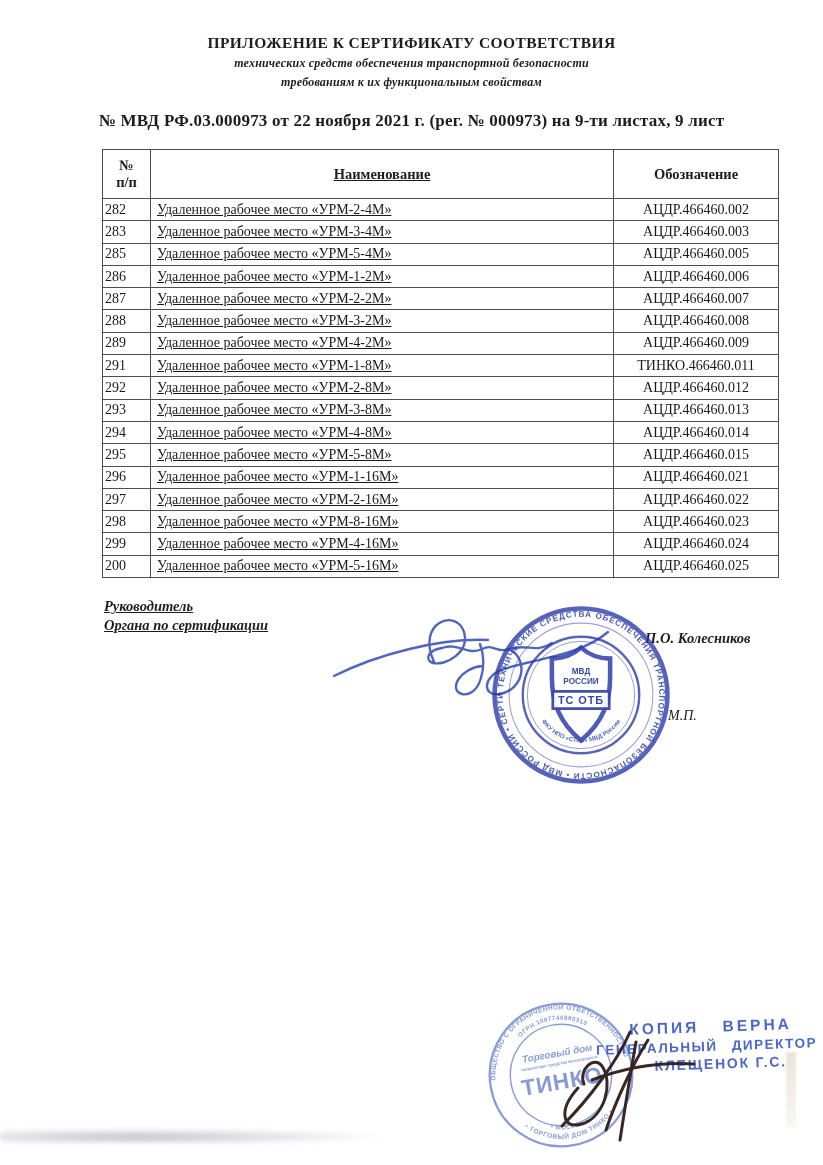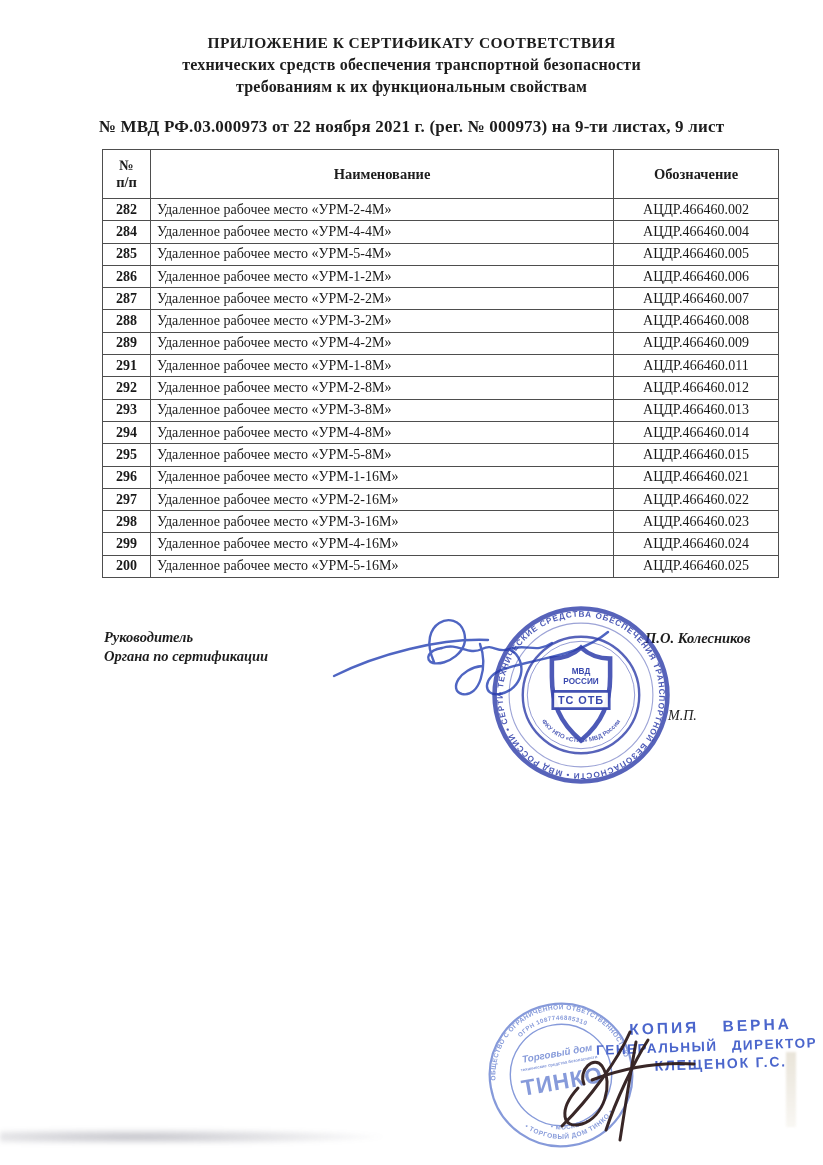--- a/index.html
+++ b/index.html
@@ -2,35 +2,35 @@
 <html><head>
 <meta charset="utf-8">
 <style>
   html,body{margin:0;padding:0;background:#e9e9e9;}
   .page{position:relative;width:823px;height:1165px;margin:0 auto;background:#ffffff;
         font-family:"Liberation Serif",serif;color:#1d1d1d;overflow:hidden;
         box-shadow:0 0 6px rgba(0,0,0,.3);}
   
   .doc-header{position:absolute;top:34px;left:0;width:100%;text-align:center;}
   .title-1{font-size:15.5px;font-weight:bold;letter-spacing:.4px;}
-  .title-2,.title-3{font-size:16px;font-weight:bold;margin-top:4px;letter-spacing:.2px;}
+  .title-2,.title-3{font-size:12px;font-weight:bold;margin-top:4px;letter-spacing:.2px;font-style:italic;}
   .number-line{font-size:17px;font-weight:bold;margin-top:21px;letter-spacing:.2px;}
   
   table.items{position:absolute;left:102px;top:149px;width:661px;border-collapse:collapse;
         table-layout:fixed;}
   table.items th,table.items td{border:1px solid #4e4e4e;}
   table.items th{font-size:14.5px;font-weight:bold;height:46px;line-height:1.15;padding:1px 2px;
         text-align:center;vertical-align:middle;}
   table.items td{font-size:14px;height:19.3px;padding:1px 6px;vertical-align:middle;color:#191919;}
-  .c-num{width:43px;text-align:center;padding:0 2px !important;font-weight:bold;}
-  .c-name{width:458px;text-align:left;}
+  .c-num{width:43px;text-align:left;padding:0 2px !important;}
+  .c-name{width:458px;text-align:left;text-decoration:underline;}
   .c-des{width:160px;text-align:center;}
   
-  .sig-role{position:absolute;left:104px;top:628px;font-size:14.5px;font-weight:bold;
-        font-style:italic;line-height:19px;}
+  .sig-role{position:absolute;left:104px;top:597px;font-size:14.5px;font-weight:bold;
+        font-style:italic;line-height:19px;text-decoration:underline;}
   .sig-name{position:absolute;left:645px;top:630px;font-size:14.5px;font-weight:bold;
         font-style:italic;white-space:nowrap;z-index:1;}
   .sig-mp{position:absolute;left:668px;top:708px;font-size:14px;font-style:italic;}
   .sig-blue-svg{position:absolute;left:330px;top:602px;z-index:2;}
   .mvd-stamp{position:absolute;left:490px;top:604px;z-index:3;opacity:.93;}
   
   .tinko-stamp{position:absolute;left:486px;top:1000px;z-index:1;opacity:.9;
         transform:rotate(-10deg);}
   .copy-stamp{position:absolute;left:596px;top:1018px;z-index:2;transform:rotate(-2deg);
         font-family:"Liberation Sans",sans-serif;font-weight:bold;white-space:nowrap;}
@@ -70,23 +70,23 @@
         <th class="c-des">Обозначение</th>
       </tr>
     </thead>
     <tbody>
         <tr>
           <td class="c-num">282</td>
           <td class="c-name">Удаленное рабочее место «УРМ-2-4М»</td>
           <td class="c-des">АЦДР.466460.002</td>
         </tr>
         <tr>
-          <td class="c-num">284</td>
-          <td class="c-name">Удаленное рабочее место «УРМ-4-4М»</td>
-          <td class="c-des">АЦДР.466460.004</td>
+          <td class="c-num">283</td>
+          <td class="c-name">Удаленное рабочее место «УРМ-3-4М»</td>
+          <td class="c-des">АЦДР.466460.003</td>
         </tr>
         <tr>
           <td class="c-num">285</td>
           <td class="c-name">Удаленное рабочее место «УРМ-5-4М»</td>
           <td class="c-des">АЦДР.466460.005</td>
         </tr>
         <tr>
           <td class="c-num">286</td>
           <td class="c-name">Удаленное рабочее место «УРМ-1-2М»</td>
           <td class="c-des">АЦДР.466460.006</td>
@@ -102,21 +102,21 @@
           <td class="c-des">АЦДР.466460.008</td>
         </tr>
         <tr>
           <td class="c-num">289</td>
           <td class="c-name">Удаленное рабочее место «УРМ-4-2М»</td>
           <td class="c-des">АЦДР.466460.009</td>
         </tr>
         <tr>
           <td class="c-num">291</td>
           <td class="c-name">Удаленное рабочее место «УРМ-1-8М»</td>
-          <td class="c-des">АЦДР.466460.011</td>
+          <td class="c-des">ТИНКО.466460.011</td>
         </tr>
         <tr>
           <td class="c-num">292</td>
           <td class="c-name">Удаленное рабочее место «УРМ-2-8М»</td>
           <td class="c-des">АЦДР.466460.012</td>
         </tr>
         <tr>
           <td class="c-num">293</td>
           <td class="c-name">Удаленное рабочее место «УРМ-3-8М»</td>
           <td class="c-des">АЦДР.466460.013</td>
@@ -136,21 +136,21 @@
           <td class="c-name">Удаленное рабочее место «УРМ-1-16М»</td>
           <td class="c-des">АЦДР.466460.021</td>
         </tr>
         <tr>
           <td class="c-num">297</td>
           <td class="c-name">Удаленное рабочее место «УРМ-2-16М»</td>
           <td class="c-des">АЦДР.466460.022</td>
         </tr>
         <tr>
           <td class="c-num">298</td>
-          <td class="c-name">Удаленное рабочее место «УРМ-3-16М»</td>
+          <td class="c-name">Удаленное рабочее место «УРМ-8-16М»</td>
           <td class="c-des">АЦДР.466460.023</td>
         </tr>
         <tr>
           <td class="c-num">299</td>
           <td class="c-name">Удаленное рабочее место «УРМ-4-16М»</td>
           <td class="c-des">АЦДР.466460.024</td>
         </tr>
         <tr>
           <td class="c-num">200</td>
           <td class="c-name">Удаленное рабочее место «УРМ-5-16М»</td>

